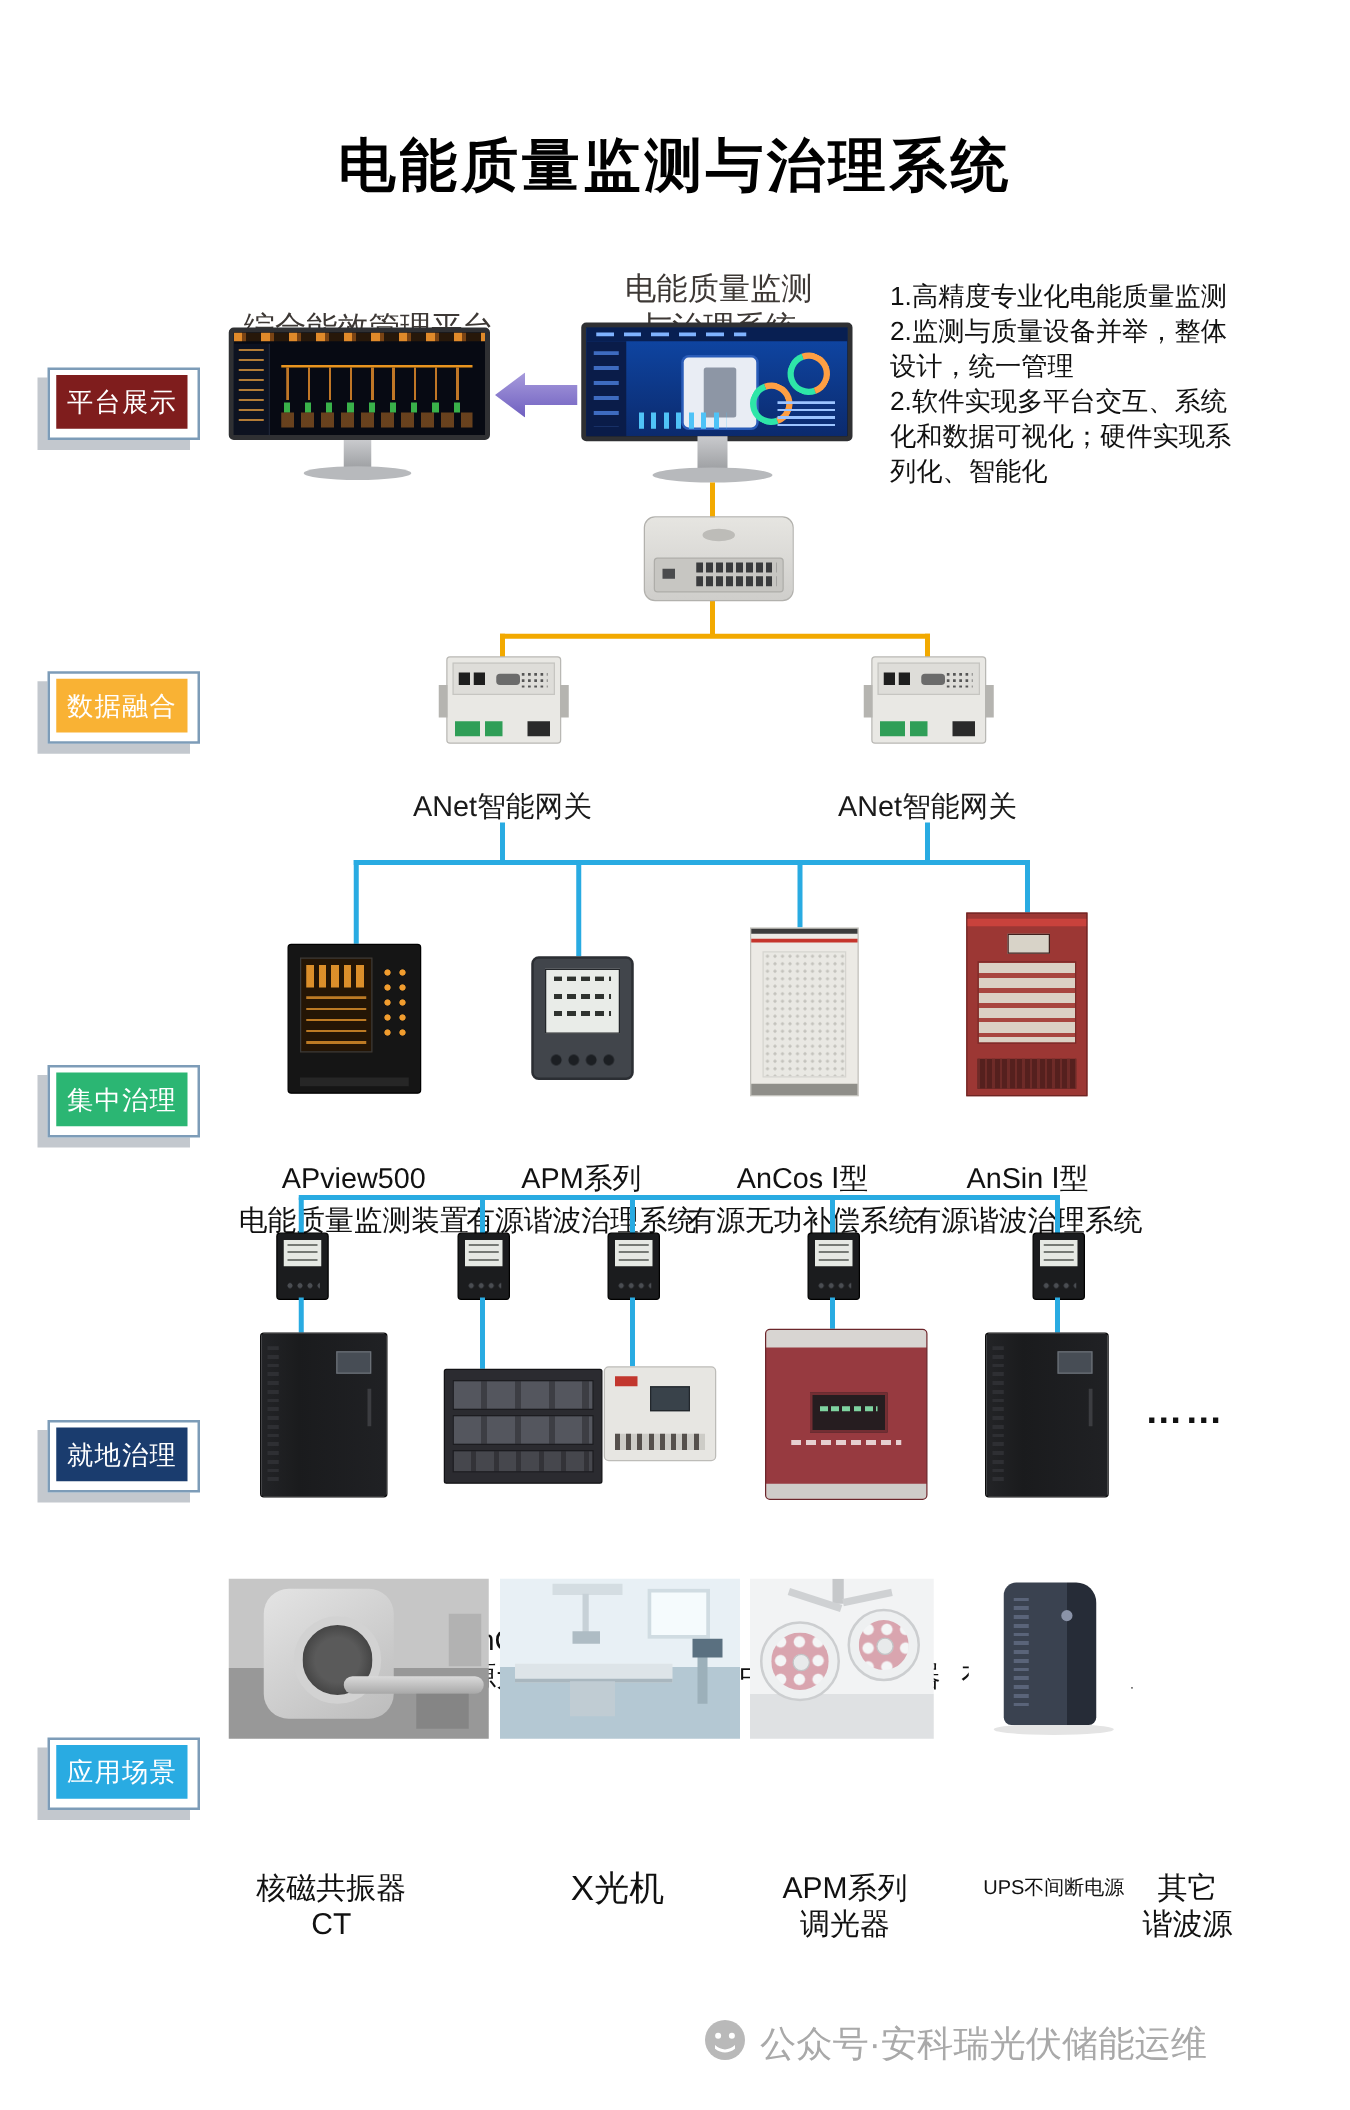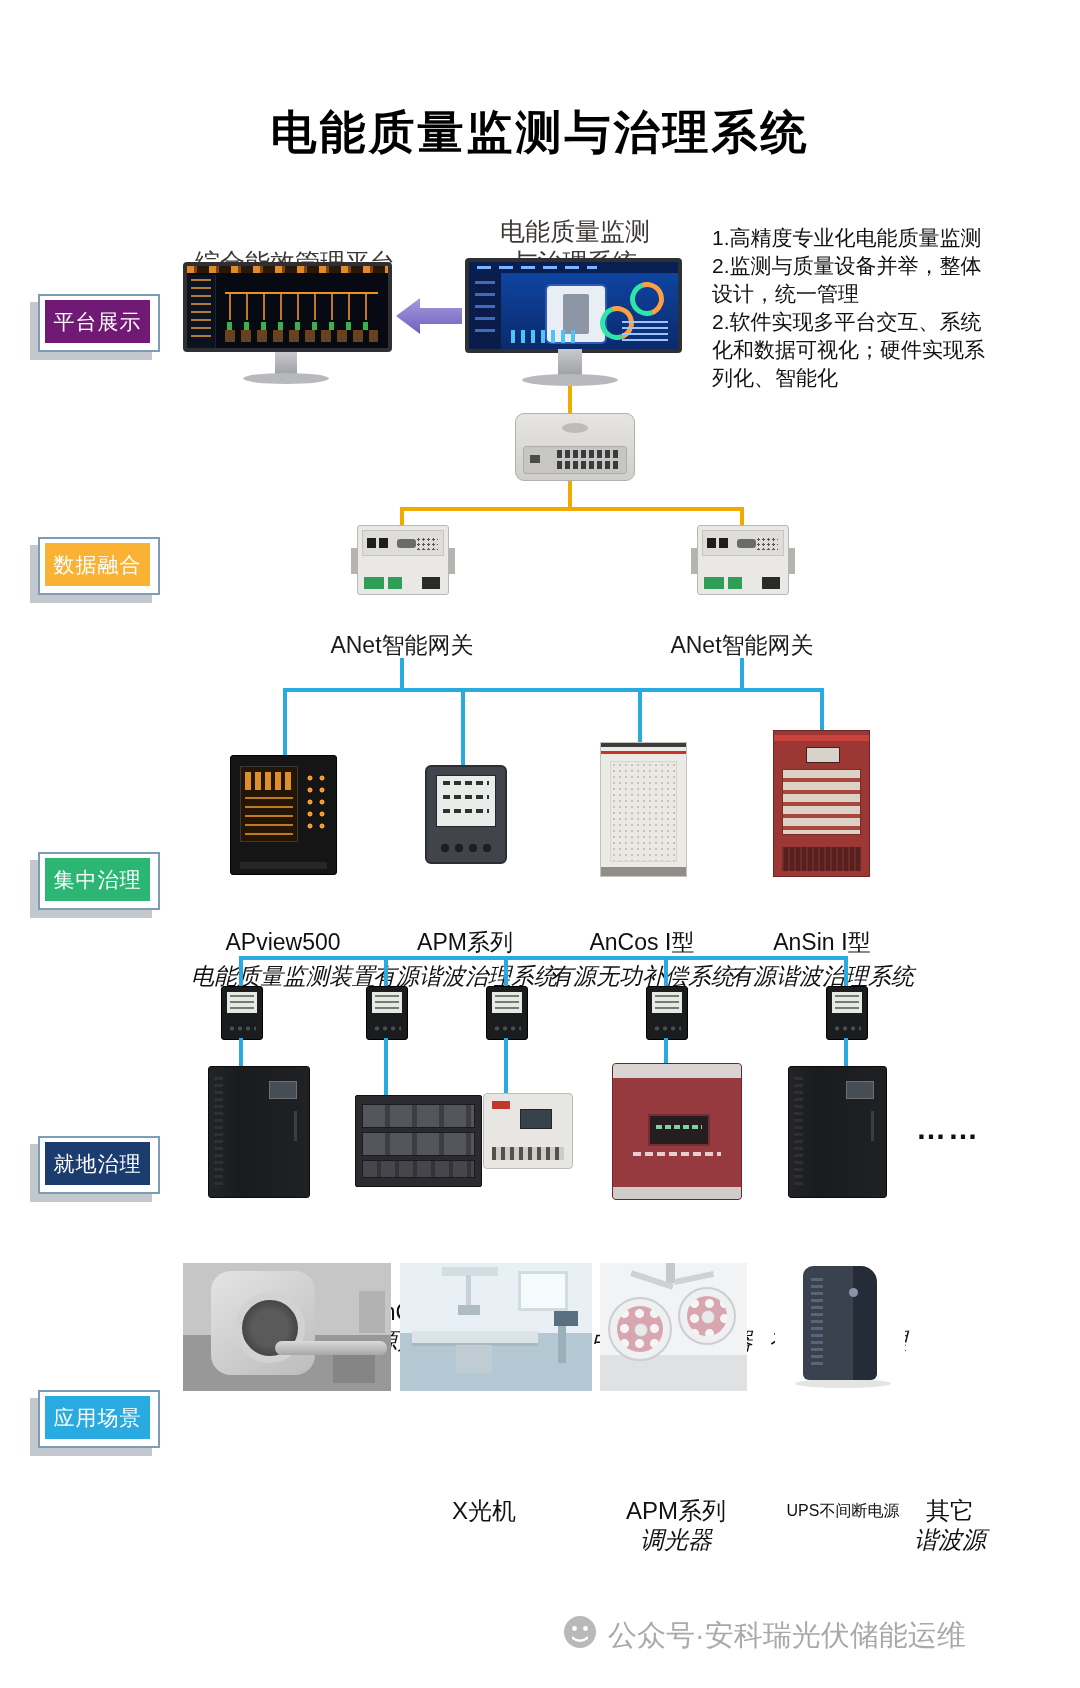--- a/index.html
+++ b/index.html
@@ -10,33 +10,33 @@
   
   .title{left:0;right:0;top:102px;text-align:center;font-size:46px;font-weight:800;
          letter-spacing:3px;color:#000;}
 
   
   .tag{width:122px;height:58px;}
   .tag .frame{position:absolute;inset:0;background:#fff;border:2px solid #7d9cb8;
               box-shadow:-8px 8px 0 rgba(145,155,165,.55);}
   .tag .box{position:absolute;left:7px;top:6px;right:10px;bottom:9px;display:flex;
             align-items:center;justify-content:center;color:#fff;font-size:21px;letter-spacing:1px;}
-  .tag-platform .box{background:#701a75;}
+  .tag-platform .box{background:#7f1d1d;}
   .tag-fusion .box{background:#F9B234;}
   .tag-central .box{background:#2BB673;}
   .tag-local .box{background:#1A3C6E;}
   .tag-app .box{background:#29ABE2;}
 
   
   .caption{font-family:"Liberation Serif","DejaVu Serif",serif;font-size:25px;line-height:31px;
            color:#3d3835;text-align:center;}
   .features{width:276px;font-size:21px;line-height:28px;color:#111;}
   .features div{margin:0;}
   .dev-label{text-align:center;font-size:23px;line-height:25px;color:#111;}
-  .dev-label .l2{display:block;margin-top:9px;font-style:italic;}
+  .dev-label .l2{display:block;margin-top:9px;}
   .dev-label-tight .l2{margin-top:4px;}
 
   
   .line-o{background:#F2A900;}
   .line-b{background:#29ABE2;}
 
   
   .m-frame{position:absolute;border:4px solid #2f3033;border-radius:4px;background:#0b1120;overflow:hidden;}
   .m-neck{position:absolute;background:linear-gradient(#c9cacd,#9fa1a4);}
   .m-base{position:absolute;background:#b7b9bc;border-radius:50%;}
@@ -526,21 +526,25 @@
         <div class="hub"></div>
       </div>
   </div>
   <div class="abs photo ph-ups" style="left:775px;top:1258px;width:130px;height:132px;">
     <div class="shadow"></div>
       <div class="tower"></div>
       <div class="vents"></div>
       <div class="badge"></div>
   </div>
 
-  <div class="abs dev-label" style="left:414px;top:1498px;width:140px;font-size:24px;">
+  <div class="abs dev-label dev-label-tight" style="left:175px;top:1498px;width:180px;font-size:24px;">
+    <span>核磁共振器</span>
+    <span class="l2">CT</span>
+  </div>
+  <div class="abs dev-label" style="left:424px;top:1498px;width:140px;font-size:28px;">
     <span>X光机</span>
   </div>
   <div class="abs dev-label dev-label-tight" style="left:596px;top:1498px;width:160px;font-size:24px;">
     <span>APM系列</span>
     <span class="l2">调光器</span>
   </div>
   <div class="abs dev-label" style="left:748px;top:1498px;width:190px;font-size:16px;">
     <span>UPS不间断电源</span>
   </div>
   <div class="abs dev-label dev-label-tight" style="left:898px;top:1498px;width:104px;font-size:24px;">

